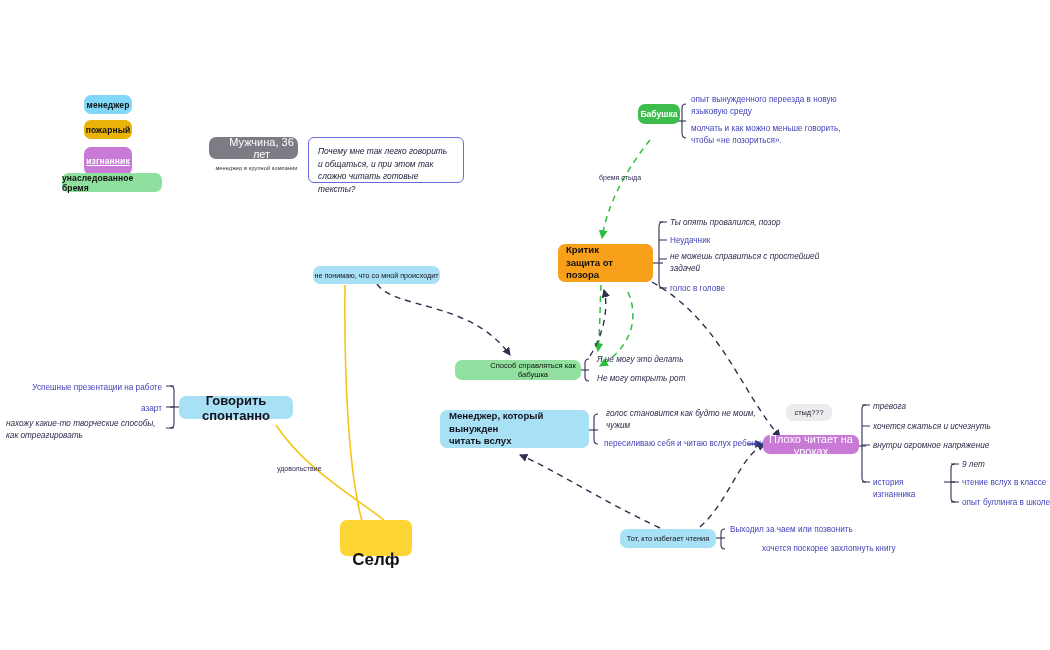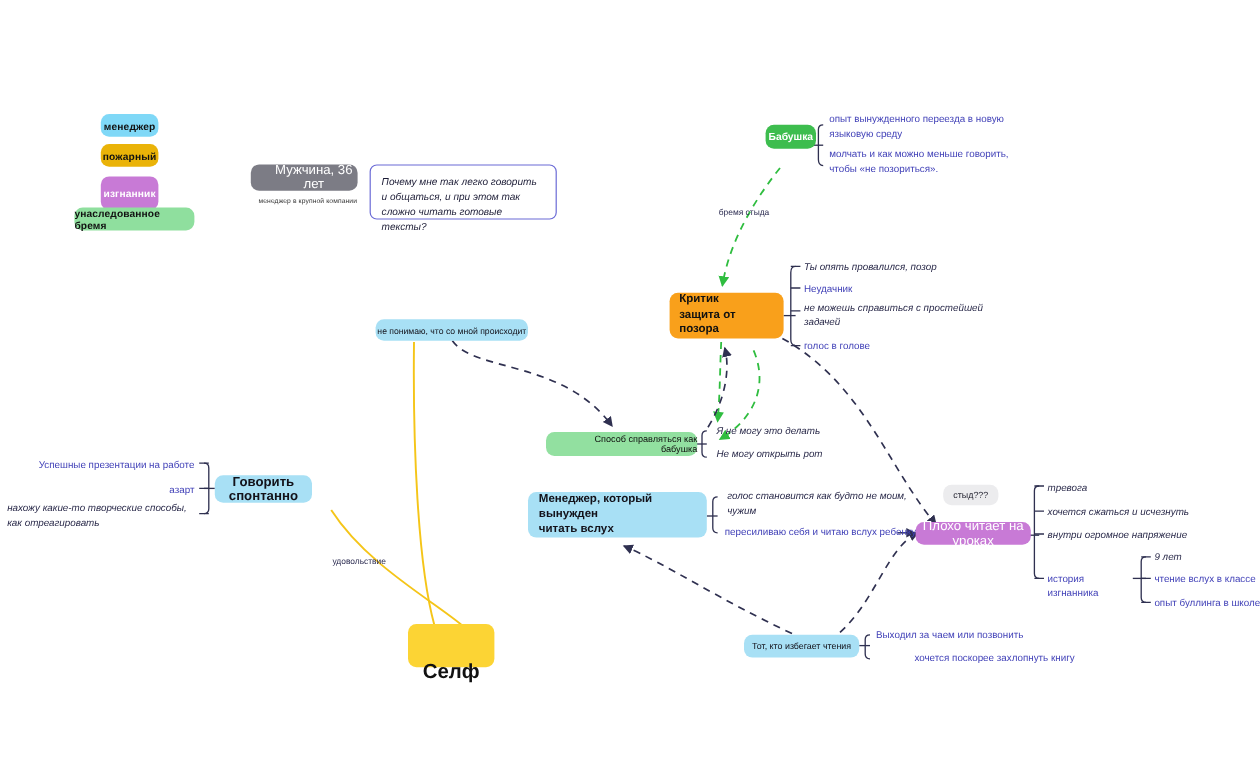--- a/index.html
+++ b/index.html
@@ -108,21 +108,21 @@
 
     <path d="M748,444 L762,444" stroke="#2f3050" stroke-width="1.3" fill="none" marker-end="url(#ah-dark)"></path>
   </svg>
 
   <div class="chip blue" style="left:84px;top:95px;width:48px;height:19px;">
     <span>менеджер</span>
   </div>
   <div class="chip yellow" style="left:84px;top:120px;width:48px;height:19px;">
     <span>пожарный</span>
   </div>
-  <div class="chip purple" style="left:84px;top:147px;width:48px;height:28px;">
+  <div class="chip purple" style="left:84px;top:147px;width:48px;height:28px;text-decoration:underline;">
     <span>изгнанник</span>
   </div>
   <div class="chip green" style="left:62px;top:173px;width:100px;height:19px;">
     <span>унаследованное бремя</span>
   </div>
 
   <div class="node n-gray" style="left:209px;top:137px;width:89px;height:22px;justify-content:center;font-size:11px;">
     <span class="txt" style="text-align:center;padding-left:16px;">Мужчина, 36 лет</span>
   </div>
   <div class="caption" style="left:209px;top:165px;width:95px;text-align:center;">менеджер в крупной компании</div>
@@ -146,26 +146,26 @@
   <div class="leaf it" style="left:670px;top:217px;width:180px;">Ты опять провалился, позор</div>
   <div class="leaf ind" style="left:670px;top:235px;width:180px;">Неудачник</div>
   <div class="leaf it" style="left:670px;top:251px;width:172px;">не можешь справиться с простейшей задачей</div>
   <div class="leaf ind" style="left:670px;top:283px;width:180px;">голос в голове</div>
 
   <div class="node n-lblue" style="left:313px;top:266px;width:127px;height:18px;justify-content:center;font-size:7.2px;">
     <span class="txt" style="text-align:center;">не понимаю, что со мной происходит</span>
   </div>
 
   <div class="node n-green-l" style="left:455px;top:360px;width:126px;height:20px;justify-content:center;font-size:7.6px;">
-    <span class="txt" style="text-align:right;padding-left:30px;">Способ справляться как бабушка</span>
+    <span class="txt" style="text-align:center;padding-left:30px;">Способ справляться как бабушка</span>
   </div>
   <div class="leaf it" style="left:597px;top:354px;width:150px;">Я не могу это делать</div>
   <div class="leaf it" style="left:597px;top:373px;width:150px;">Не могу открыть рот</div>
 
-  <div class="node n-lblue" style="left:179px;top:396px;width:81px;height:23px;justify-content:center;font-size:11px;font-weight:700;">
+  <div class="node n-lblue" style="left:179px;top:396px;width:114px;height:23px;justify-content:center;font-size:13px;font-weight:700;">
     <span class="txt" style="text-align:center;">Говорить спонтанно</span>
   </div>
   <div class="leaf ind" style="left:20px;top:382px;width:142px;text-align:right;">Успешные презентации на работе</div>
   <div class="leaf ind" style="left:20px;top:403px;width:142px;text-align:right;">азарт</div>
   <div class="leaf it" style="left:6px;top:418px;width:156px;text-align:left;">нахожу какие-то творческие способы, как отреагировать</div>
 
   <div class="elabel" style="left:277px;top:465px;">удовольствие</div>
 
   <div class="node n-lblue" style="left:440px;top:410px;width:149px;height:38px;padding:4px 9px;font-size:9.6px;font-weight:700;line-height:1.35;">
     <span class="txt">

